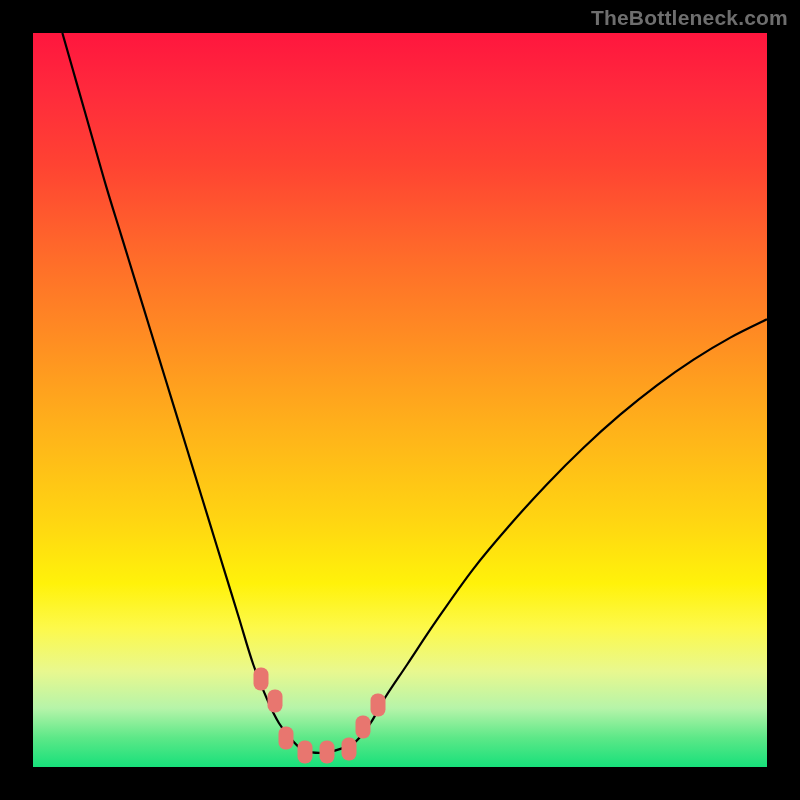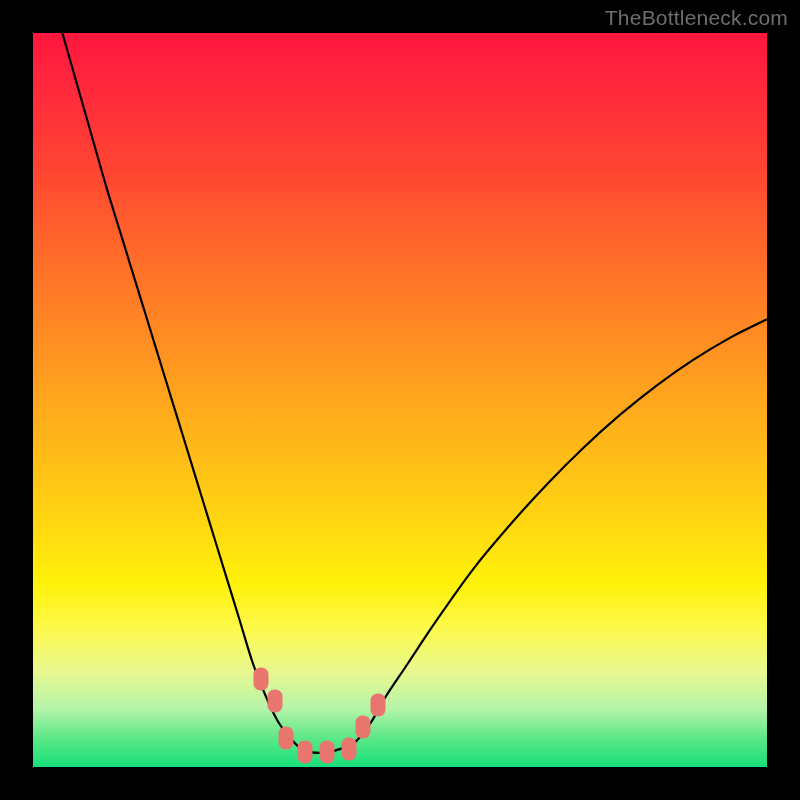--- a/index.html
+++ b/index.html
@@ -10,21 +10,21 @@
     position: relative;
     font-family: Arial, Helvetica, sans-serif;
     overflow: hidden;
   }
   .watermark {
     position: absolute;
     top: 6px;
     right: 12px;
     color: #6e6e6e;
     font-size: 21px;
-    font-weight: 400;
+    font-weight: 700;
     letter-spacing: 0.2px;
     z-index: 10;
     text-align: right;
   }
   .plot-area {
     position: absolute;
     left: 33px;
     top: 33px;
     width: 734px;
     height: 734px;

